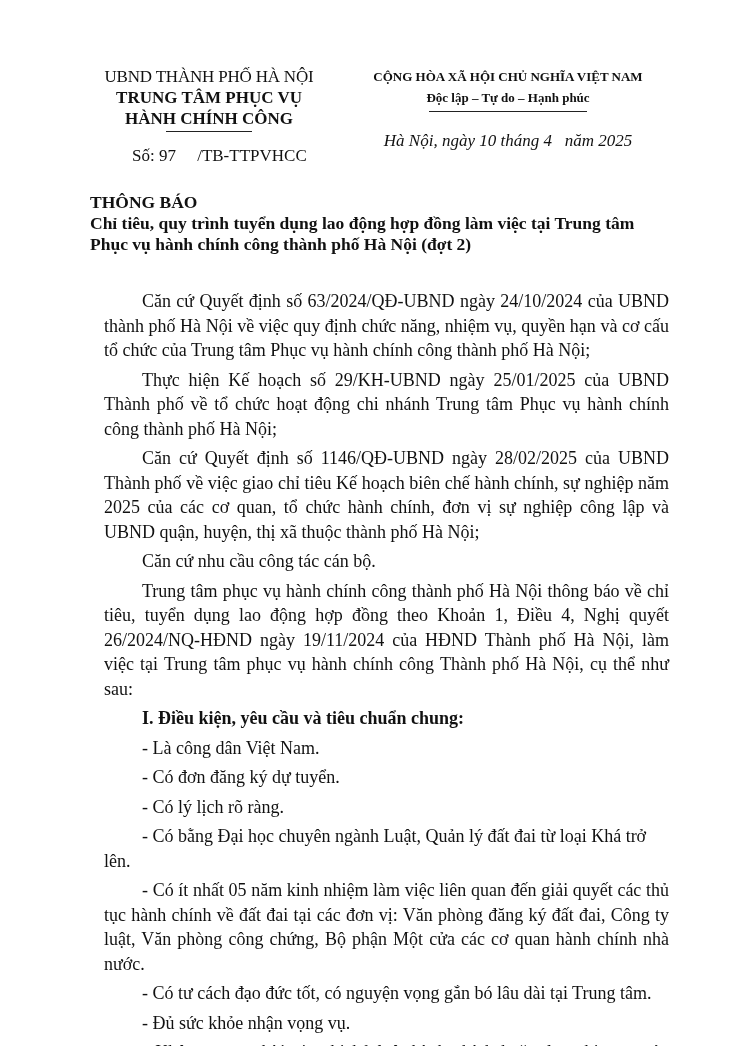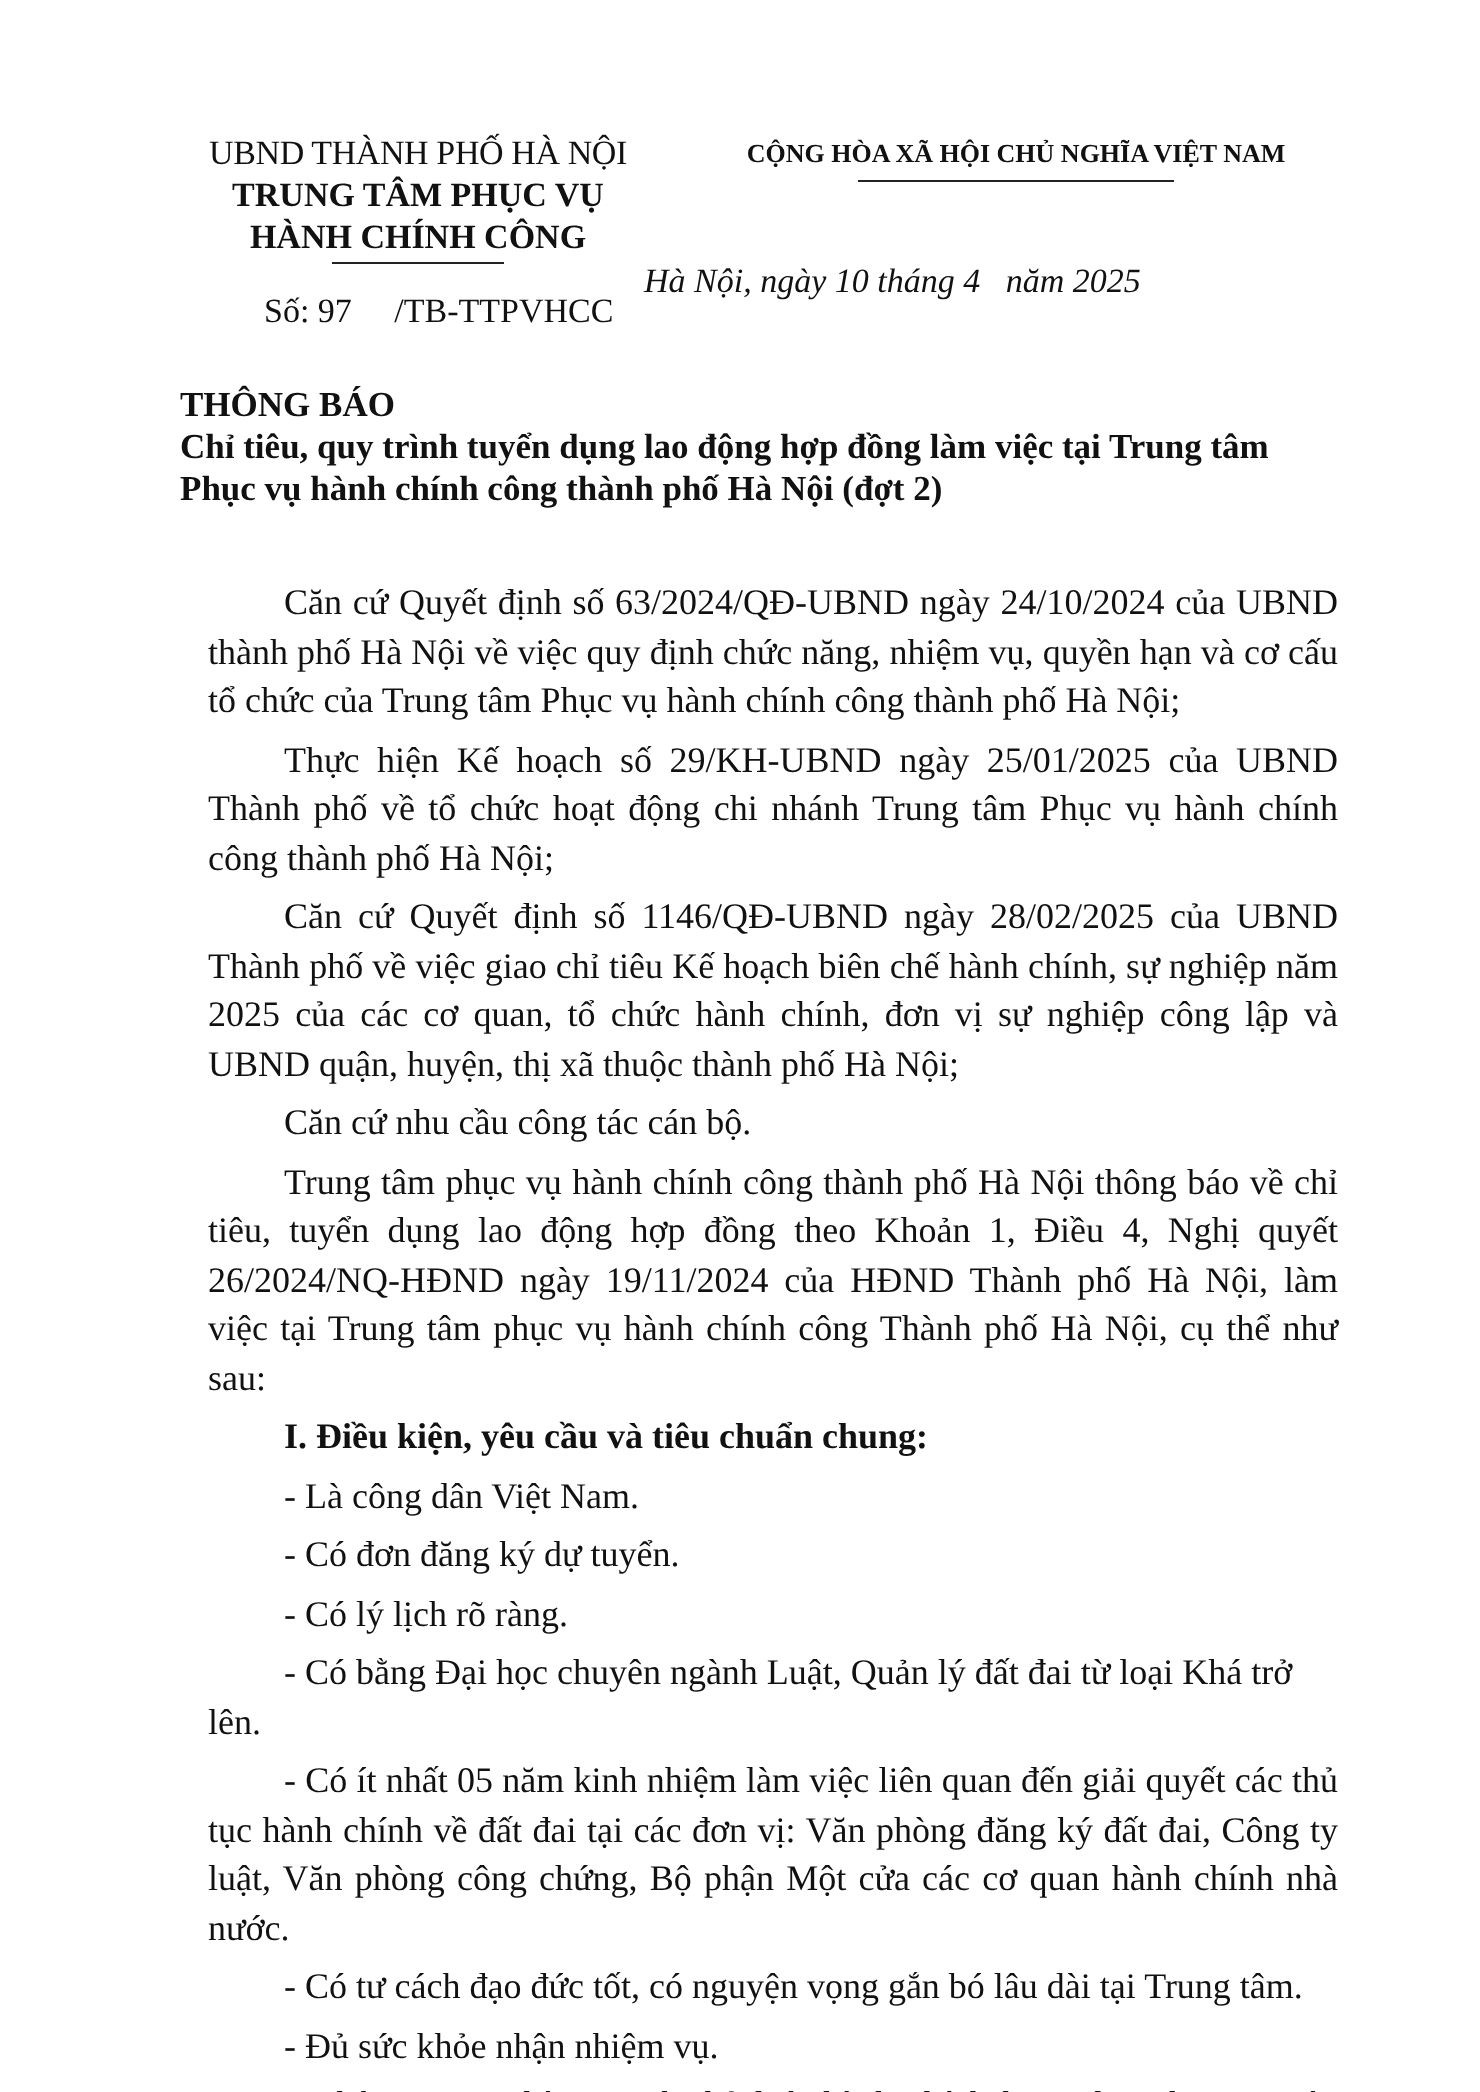--- a/index.html
+++ b/index.html
@@ -62,20 +62,21 @@
       width: 158px;
       height: 0;
       border-top: 1.2px solid #222;
       margin: 3px auto 0 auto;
     }
     .place-date {
       position: absolute;
       left: 322px;
       top: 131px;
       width: 372px;
+      text-align: center;
       font-style: italic;
       font-size: 17px;
       line-height: 20px;
       white-space: pre;
     }
     
     .title-block {
       position: absolute;
       left: 90px;
       top: 192px;
@@ -118,20 +119,21 @@
     <div class="org-parent">UBND THÀNH PHỐ HÀ NỘI</div>
     <div class="org-name">TRUNG TÂM PHỤC VỤ</div>
     <div class="org-name">HÀNH CHÍNH CÔNG</div>
     <div class="rule"></div>
   </div>
 
   <div class="doc-number">Số: 97     /TB-TTPVHCC</div>
 
   <div class="hdr-right">
     <div class="nation">CỘNG HÒA XÃ HỘI CHỦ NGHĨA VIỆT NAM</div>
+    <div class="motto">Độc lập – Tự do – Hạnh phúc</div>
     <div class="rule"></div>
   </div>
 
   <div class="place-date">Hà Nội, ngày 10 tháng 4   năm 2025</div>
 
   <div class="title-block">
     <div>THÔNG BÁO</div>
     <div>Chỉ tiêu, quy trình tuyển dụng lao động hợp đồng làm việc tại Trung tâm</div>
     <div>Phục vụ hành chính công thành phố Hà Nội (đợt 2)</div>
   </div>
@@ -142,17 +144,17 @@
     <p>Căn cứ Quyết định số 1146/QĐ-UBND ngày 28/02/2025 của UBND Thành phố về việc giao chỉ tiêu Kế hoạch biên chế hành chính, sự nghiệp năm 2025 của các cơ quan, tổ chức hành chính, đơn vị sự nghiệp công lập và UBND quận, huyện, thị xã thuộc thành phố Hà Nội;</p>
     <p>Căn cứ nhu cầu công tác cán bộ.</p>
     <p>Trung tâm  phục vụ hành chính công thành phố Hà Nội thông báo về chỉ tiêu, tuyển dụng lao động hợp đồng theo Khoản 1, Điều 4, Nghị quyết 26/2024/NQ-HĐND ngày 19/11/2024 của HĐND Thành phố Hà Nội, làm việc tại Trung tâm phục vụ hành chính công Thành phố Hà Nội, cụ thể như sau:</p>
     <p class="heading">I. Điều kiện, yêu cầu và tiêu chuẩn chung:</p>
     <p class="bullet">- Là công dân Việt Nam.</p>
     <p class="bullet">- Có đơn đăng ký dự tuyển.</p>
     <p class="bullet">- Có lý lịch rõ ràng.</p>
     <p class="bullet">- Có bằng Đại học chuyên ngành Luật, Quản lý đất đai từ loại Khá trở lên.</p>
     <p class="bullet justify">- Có ít nhất 05 năm kinh nhiệm làm việc liên quan đến giải quyết các thủ tục hành chính về đất đai tại các đơn vị: Văn phòng đăng ký đất đai, Công ty luật, Văn phòng công chứng, Bộ phận Một cửa các cơ quan hành chính nhà nước.</p>
     <p class="bullet">- Có tư cách đạo đức tốt, có nguyện vọng gắn bó lâu dài tại Trung tâm.</p>
-    <p class="bullet">- Đủ sức khỏe nhận nhiệm vụ.</p>
+    <p class="bullet">- Đủ sức khỏe nhận vọng vụ.</p>
     <p class="bullet justify">- Không trong thời gian bị kỷ luật hành chính hoặc đang bị truy cứu trách nhiệm hình sự.</p>
   </div>
 
 </div>
 
 </body></html>

